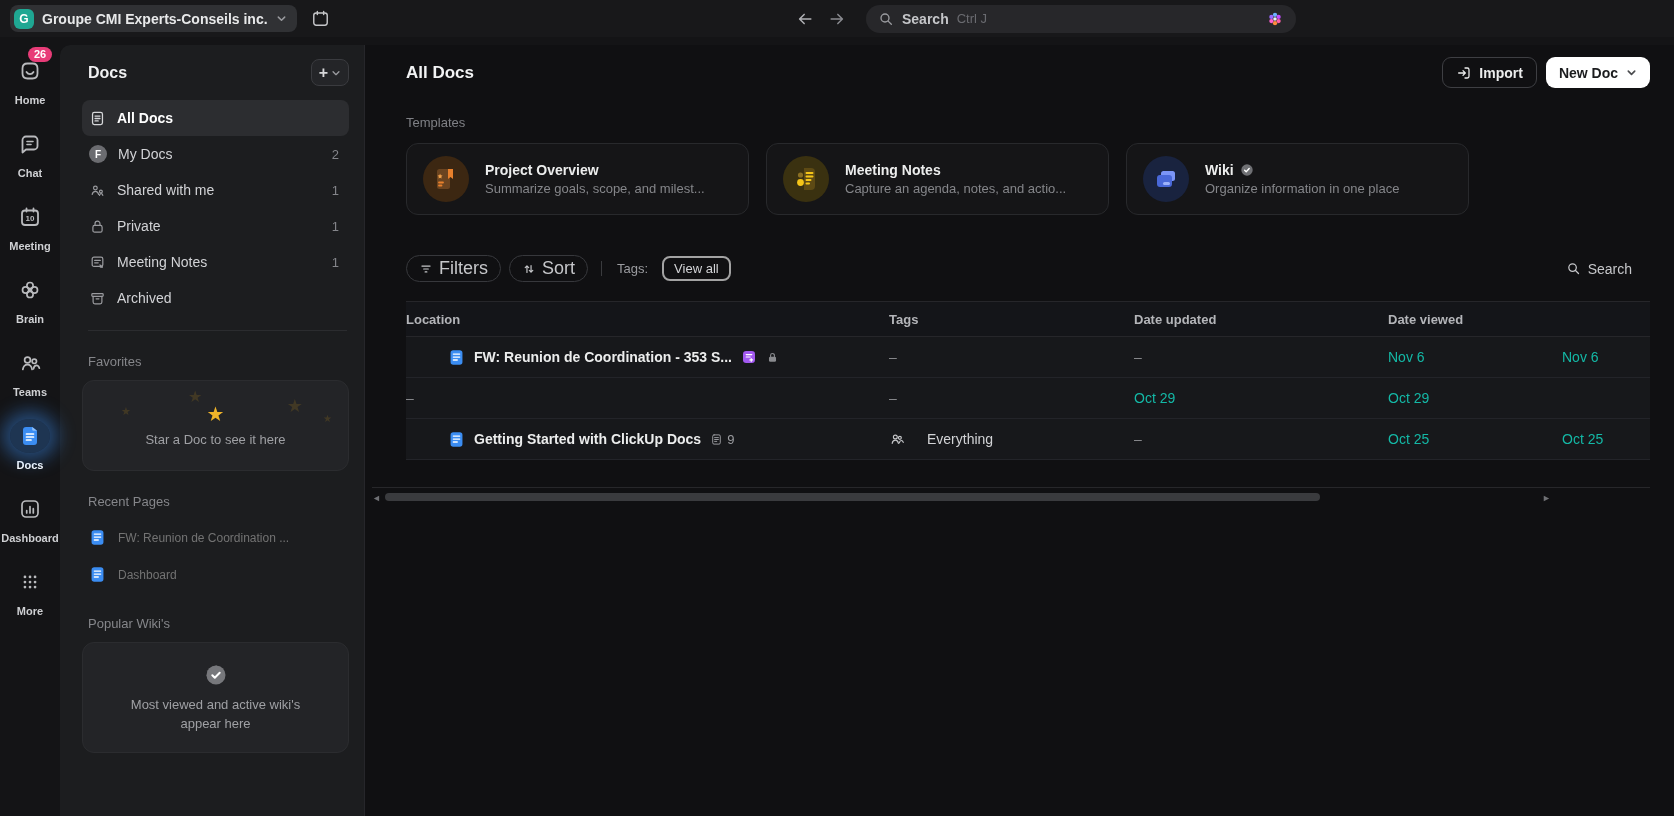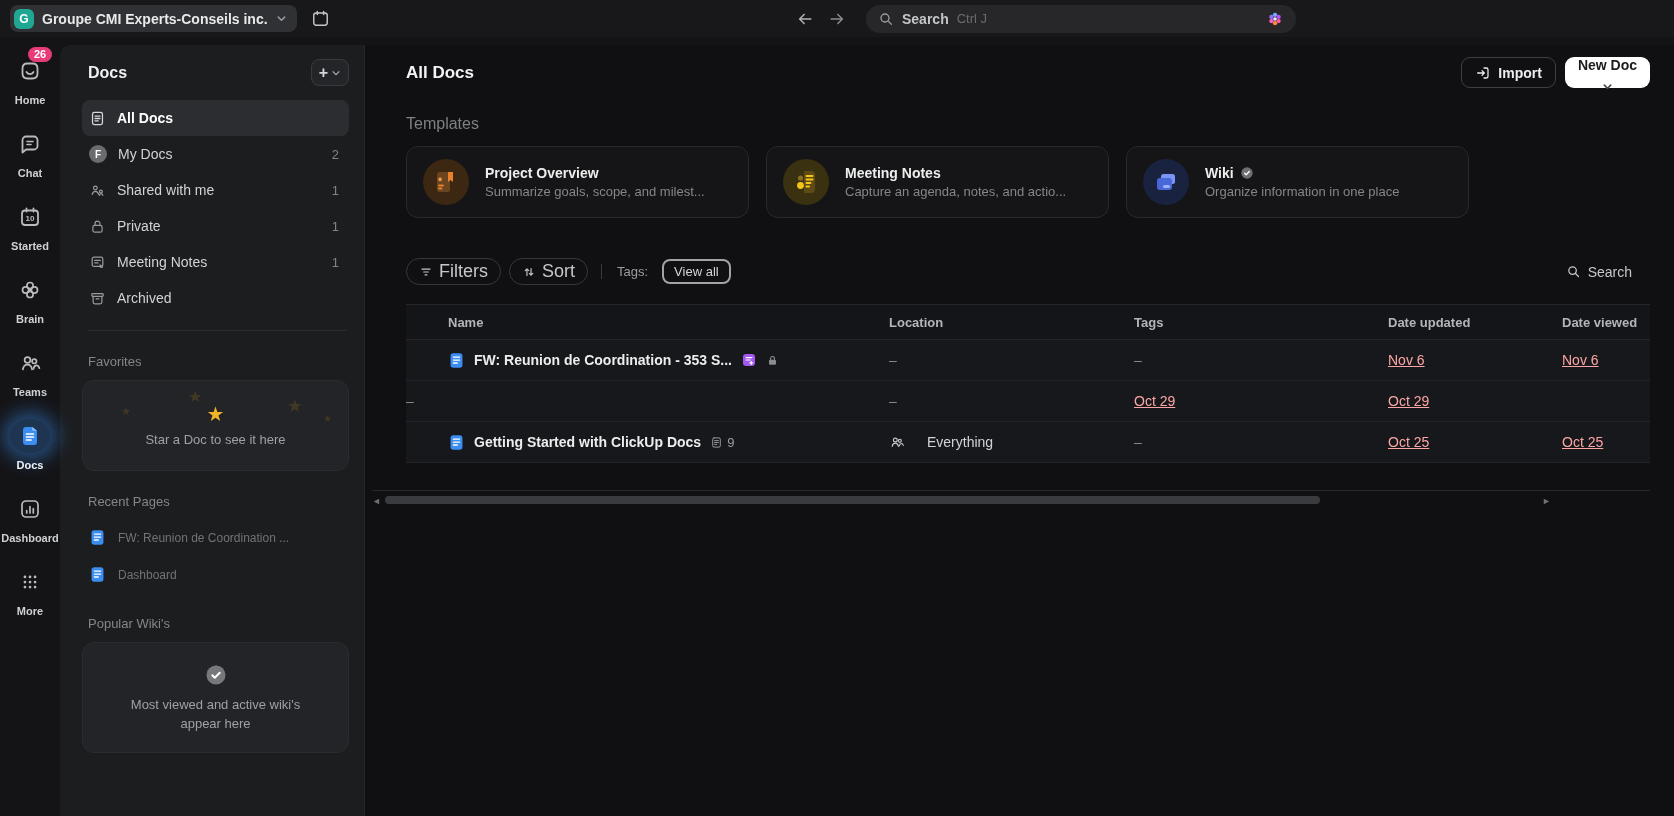--- a/index.html
+++ b/index.html
@@ -112,23 +112,22 @@
   .head-actions { display:flex; align-items:center; gap:9px; }
   .btn-import {
     display:flex; align-items:center; gap:7px; border:1px solid #3e3f43; background:transparent;
     color:#eceded; font-weight:bold; font-size:14px; border-radius:9px; height:31px; padding:0 13px; cursor:pointer;
     font-family:inherit;
   }
   .btn-newdoc {
     display:flex; align-items:center; gap:8px; background:#ffffff; color:#1b1c1e;
     font-weight:bold; font-size:14px; border:none; border-radius:9px; height:31px; padding:0 13px; cursor:pointer;
     font-family:inherit;
-    flex-direction:column;
-  }
-  .tmpl-label { font-size:16px; color:#7f8085; margin-top:27px; }
+  }
+  .tmpl-label { font-size:13px; color:#7f8085; margin-top:27px; }
   .tmpl-row { display:flex; gap:17px; margin-top:13px; }
   .tmpl-card {
     width:343px; height:72px; border:1px solid #28292c; background:#151517; border-radius:12px;
     display:flex; align-items:center; gap:16px; padding:0 14px 0 16px; cursor:pointer;
   }
   .tmpl-icon { width:46px; height:46px; border-radius:50%; flex-shrink:0; display:flex; align-items:center; justify-content:center; }
   .tmpl-icon.orange { background:#3c2712; }
   .tmpl-icon.yellow { background:#3a3110; }
   .tmpl-icon.blue   { background:#19233f; }
   .tmpl-text { min-width:0; }
@@ -159,21 +158,21 @@
   .t-grid { display:grid; grid-template-columns:483px 245px 254px 174px minmax(60px,1fr); align-items:center; }
   .t-head {
     height:36px; background:#141519; border-top:1px solid #26262a; border-bottom:1px solid #26262a;
     color:#b4b5b9; font-size:13px; font-weight:bold;
   }
   .t-head .th-name { padding-left:42px; }
   .t-row { height:41px; background:#17181b; border-bottom:1px solid #232429; cursor:pointer; }
   .cell-name { display:flex; align-items:center; gap:9px; padding-left:42px; min-width:0; }
   .doc-name { font-weight:bold; color:#eceded; font-size:14px; white-space:nowrap; overflow:hidden; text-overflow:ellipsis; }
   .cell-dim { color:#85868a; font-size:14px; }
-  .cell-date { color:#fca5a5; font-size:14px;text-decoration:underline; }
+  .cell-date { color:#14b8a6; font-size:14px; }
   .cell-loc { display:flex; align-items:center; gap:22px; color:#d2d3d6; font-size:14px; }
   .page-count { color:#9b9ca0; font-size:13px; display:flex; align-items:center; gap:4px; }
 
   
   .hr-line { height:1px; background:#27272a; margin:27px 0 0 -34px; width:calc(100% + 34px); }
   .hscroll { position:relative; height:14px; margin-left:-34px; margin-top:4px; }
   .sb-arrow { position:absolute; top:1px; color:#6f7074; font-size:9px; line-height:10px; cursor:pointer; }
   .sb-arrow.left { left:0; }
   .sb-arrow.right { left:1170px; }
   .sb-thumb { position:absolute; left:13px; top:1px; width:935px; height:8px; border-radius:4px; background:#3a3b3e; cursor:grab; }
@@ -262,21 +261,21 @@
     <div class="rail-item">
       <span class="rail-iconwrap">
         <span>
           <svg width="24" height="24" viewBox="0 0 24 24">
               <rect x="4" y="5.5" width="16" height="14.5" rx="3" fill="none" stroke="#b9babd" stroke-width="1.8"></rect>
               <path d="M8.5 3.5v3M15.5 3.5v3" stroke="#b9babd" stroke-width="1.8" stroke-linecap="round"></path>
               <text x="12" y="16.2" text-anchor="middle" font-size="8" font-weight="bold" fill="#b9babd" font-family="inherit">10</text>
             </svg>
         </span>
       </span>
-      <span class="rail-label">Started</span>
+      <span class="rail-label">Meeting</span>
     </div>
     <div class="rail-item">
       <span class="rail-iconwrap">
         <span>
           <svg width="24" height="24" viewBox="0 0 24 24" fill="none" stroke="#b9babd" stroke-width="1.7">
               <circle cx="12" cy="7.6" r="3.1"></circle>
               <circle cx="7.6" cy="12" r="3.1"></circle>
               <circle cx="16.4" cy="12" r="3.1"></circle>
               <circle cx="12" cy="16.4" r="3.1"></circle>
               <path d="M12 10.2l1.8 1.8-1.8 1.8-1.8-1.8z" fill="#b9babd" stroke="none"></path>
@@ -573,21 +572,20 @@
                 <circle cx="10.5" cy="10.5" r="6" fill="none" stroke="#c6c7ca" stroke-width="2"></circle>
                 <path d="M15.2 15.2L20 20" stroke="#c6c7ca" stroke-width="2" stroke-linecap="round"></path>
               </svg>
           </span>
           <span>Search</span>
         </button>
       </div>
 
       <div class="doc-table">
         <div class="t-grid t-head">
-          <span class="th-name">Name</span>
           <span>Location</span>
           <span>Tags</span>
           <span>Date updated</span>
           <span>Date viewed</span>
         </div>
 
         <div class="t-grid t-row">
           <div class="cell-name">
             <span>
               <svg width="17" height="17" viewBox="0 0 20 20">

